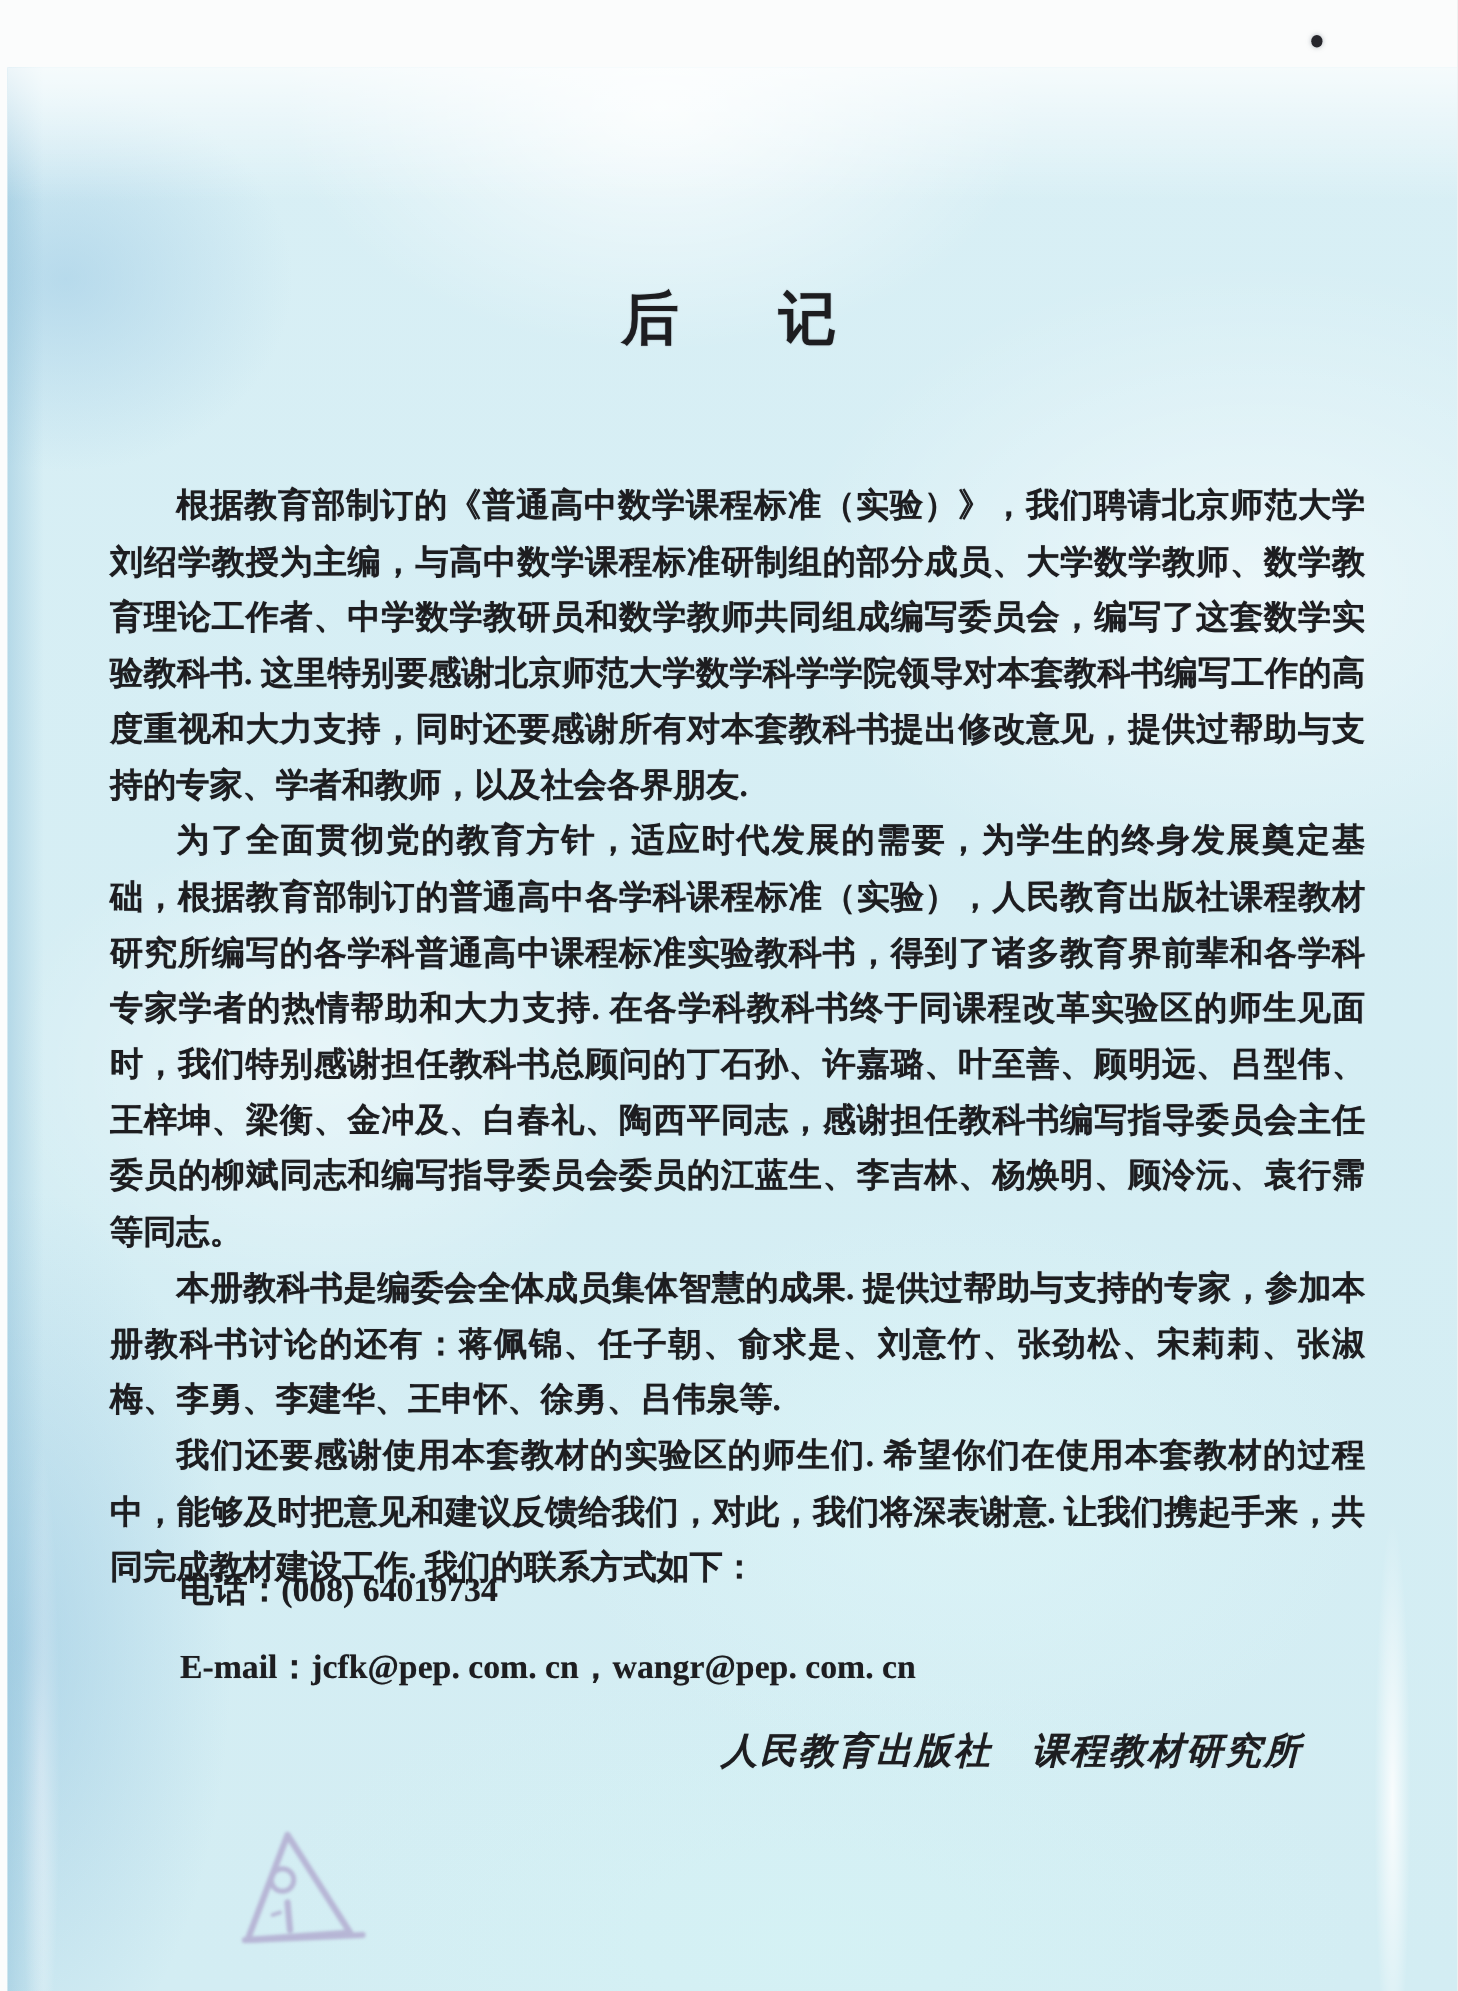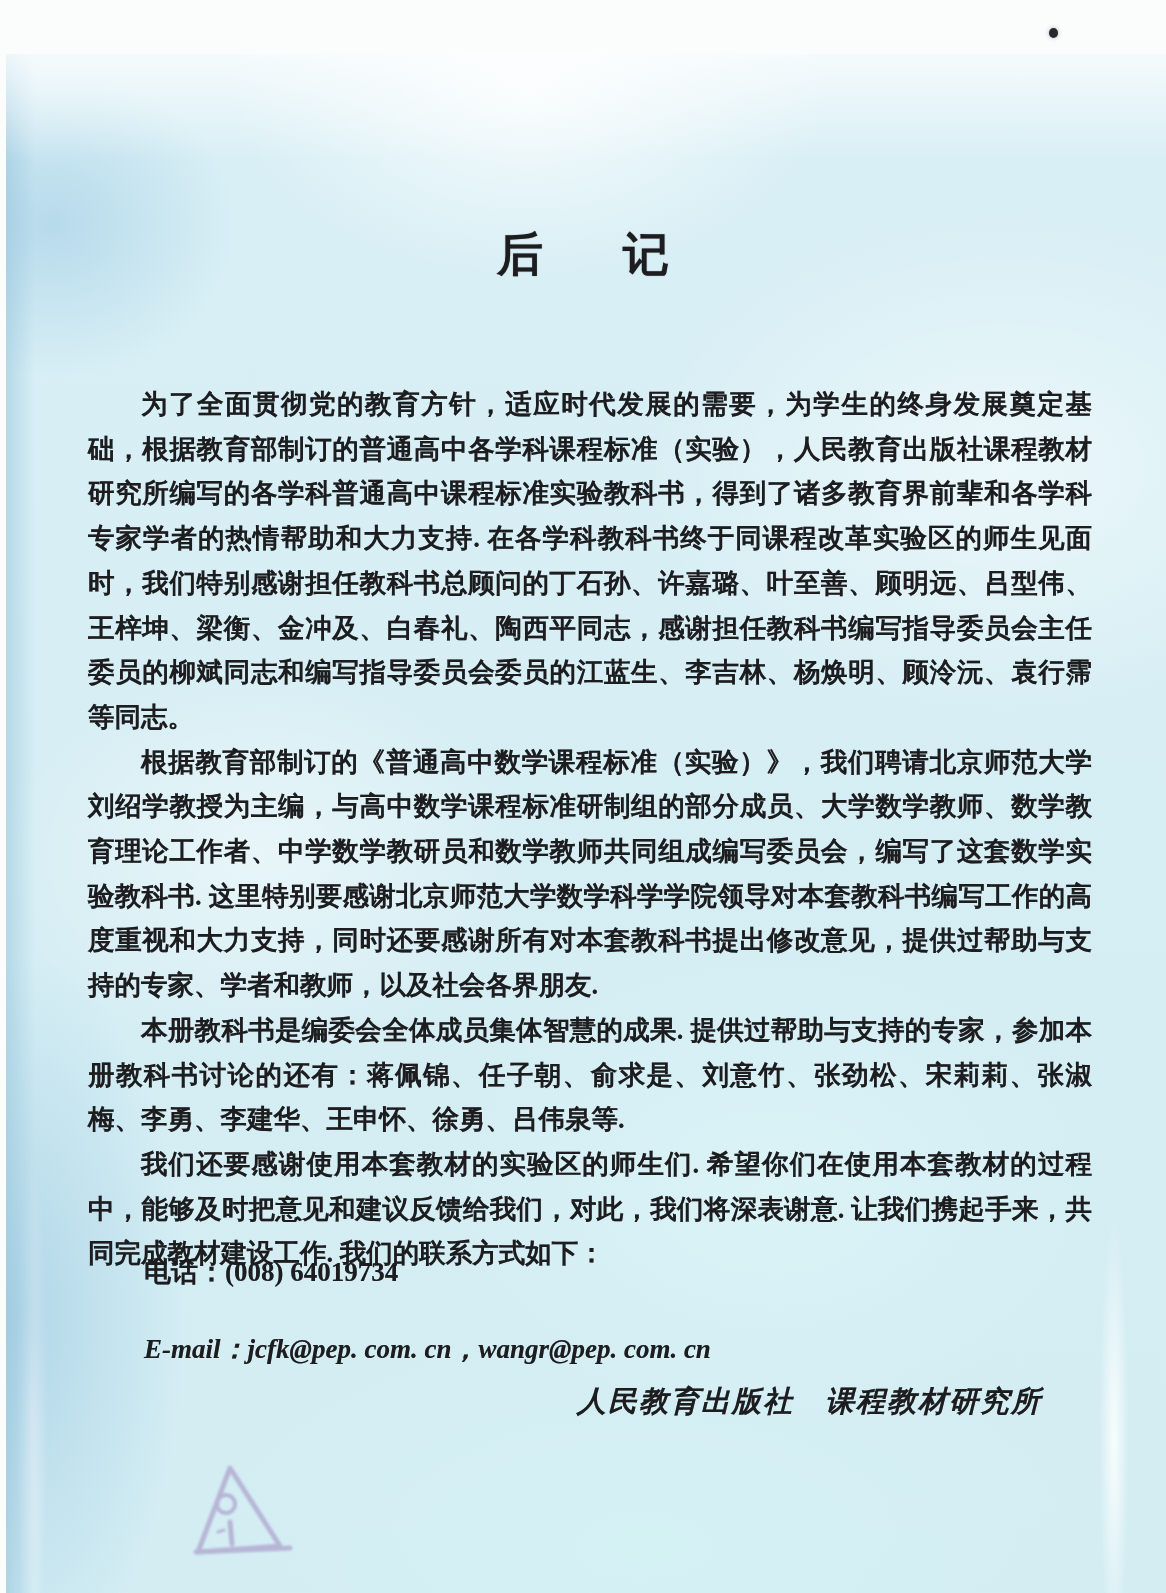--- a/index.html
+++ b/index.html
@@ -47,21 +47,21 @@
     font-weight:600;
     text-align:justify;
     text-shadow:0 0 .6px rgba(25,25,30,.5);
   }
   .body-text p{margin:0;text-indent:2em;}
   .contact{
     position:absolute;left:144px;top:1250px;
     font-size:27px;line-height:44px;font-weight:600;
     text-shadow:0 0 .6px rgba(25,25,30,.5);
   }
-  .contact .email-line{margin-top:33px;font-style:italic;}
+  .contact .email-line{margin-top:17px;}
   .signature{
     position:absolute;right:124px;top:1376px;
     text-align:left;
     font-size:29px;line-height:50px;font-weight:600;
     font-style:italic;
     letter-spacing:2px;
     text-shadow:0 0 .6px rgba(25,25,30,.5);
   }
   .stamp{
     position:absolute;left:190px;top:1462px;width:104px;height:100px;
@@ -82,22 +82,22 @@
   <div class="paper"></div>
 
   <div class="scan-dot"></div>
 
   <div class="page-title">
     <span>后</span>
     <span>记</span>
   </div>
 
   <div class="body-text">
+    <p>根据教育部制订的《普通高中数学课程标准（实验）》，我们聘请北京师范大学刘绍学教授为主编，与高中数学课程标准研制组的部分成员、大学数学教师、数学教育理论工作者、中学数学教研员和数学教师共同组成编写委员会，编写了这套数学实验教科书. 这里特别要感谢北京师范大学数学科学学院领导对本套教科书编写工作的高度重视和大力支持，同时还要感谢所有对本套教科书提出修改意见，提供过帮助与支持的专家、学者和教师，以及社会各界朋友.</p>
     <p>为了全面贯彻党的教育方针，适应时代发展的需要，为学生的终身发展奠定基础，根据教育部制订的普通高中各学科课程标准（实验），人民教育出版社课程教材研究所编写的各学科普通高中课程标准实验教科书，得到了诸多教育界前辈和各学科专家学者的热情帮助和大力支持. 在各学科教科书终于同课程改革实验区的师生见面时，我们特别感谢担任教科书总顾问的丁石孙、许嘉璐、叶至善、顾明远、吕型伟、王梓坤、梁衡、金冲及、白春礼、陶西平同志，感谢担任教科书编写指导委员会主任委员的柳斌同志和编写指导委员会委员的江蓝生、李吉林、杨焕明、顾泠沅、袁行霈等同志。</p>
-    <p>根据教育部制订的《普通高中数学课程标准（实验）》，我们聘请北京师范大学刘绍学教授为主编，与高中数学课程标准研制组的部分成员、大学数学教师、数学教育理论工作者、中学数学教研员和数学教师共同组成编写委员会，编写了这套数学实验教科书. 这里特别要感谢北京师范大学数学科学学院领导对本套教科书编写工作的高度重视和大力支持，同时还要感谢所有对本套教科书提出修改意见，提供过帮助与支持的专家、学者和教师，以及社会各界朋友.</p>
     <p>本册教科书是编委会全体成员集体智慧的成果. 提供过帮助与支持的专家，参加本册教科书讨论的还有：蒋佩锦、任子朝、俞求是、刘意竹、张劲松、宋莉莉、张淑梅、李勇、李建华、王申怀、徐勇、吕伟泉等.</p>
     <p>我们还要感谢使用本套教材的实验区的师生们. 希望你们在使用本套教材的过程中，能够及时把意见和建议反馈给我们，对此，我们将深表谢意. 让我们携起手来，共同完成教材建设工作. 我们的联系方式如下：</p>
   </div>
 
   <div class="contact">
     <div class="phone-line">电话：(008) 64019734</div>
     <div class="email-line">E-mail：jcfk@pep. com. cn，wangr@pep. com. cn</div>
   </div>
 
   <div class="signature">

